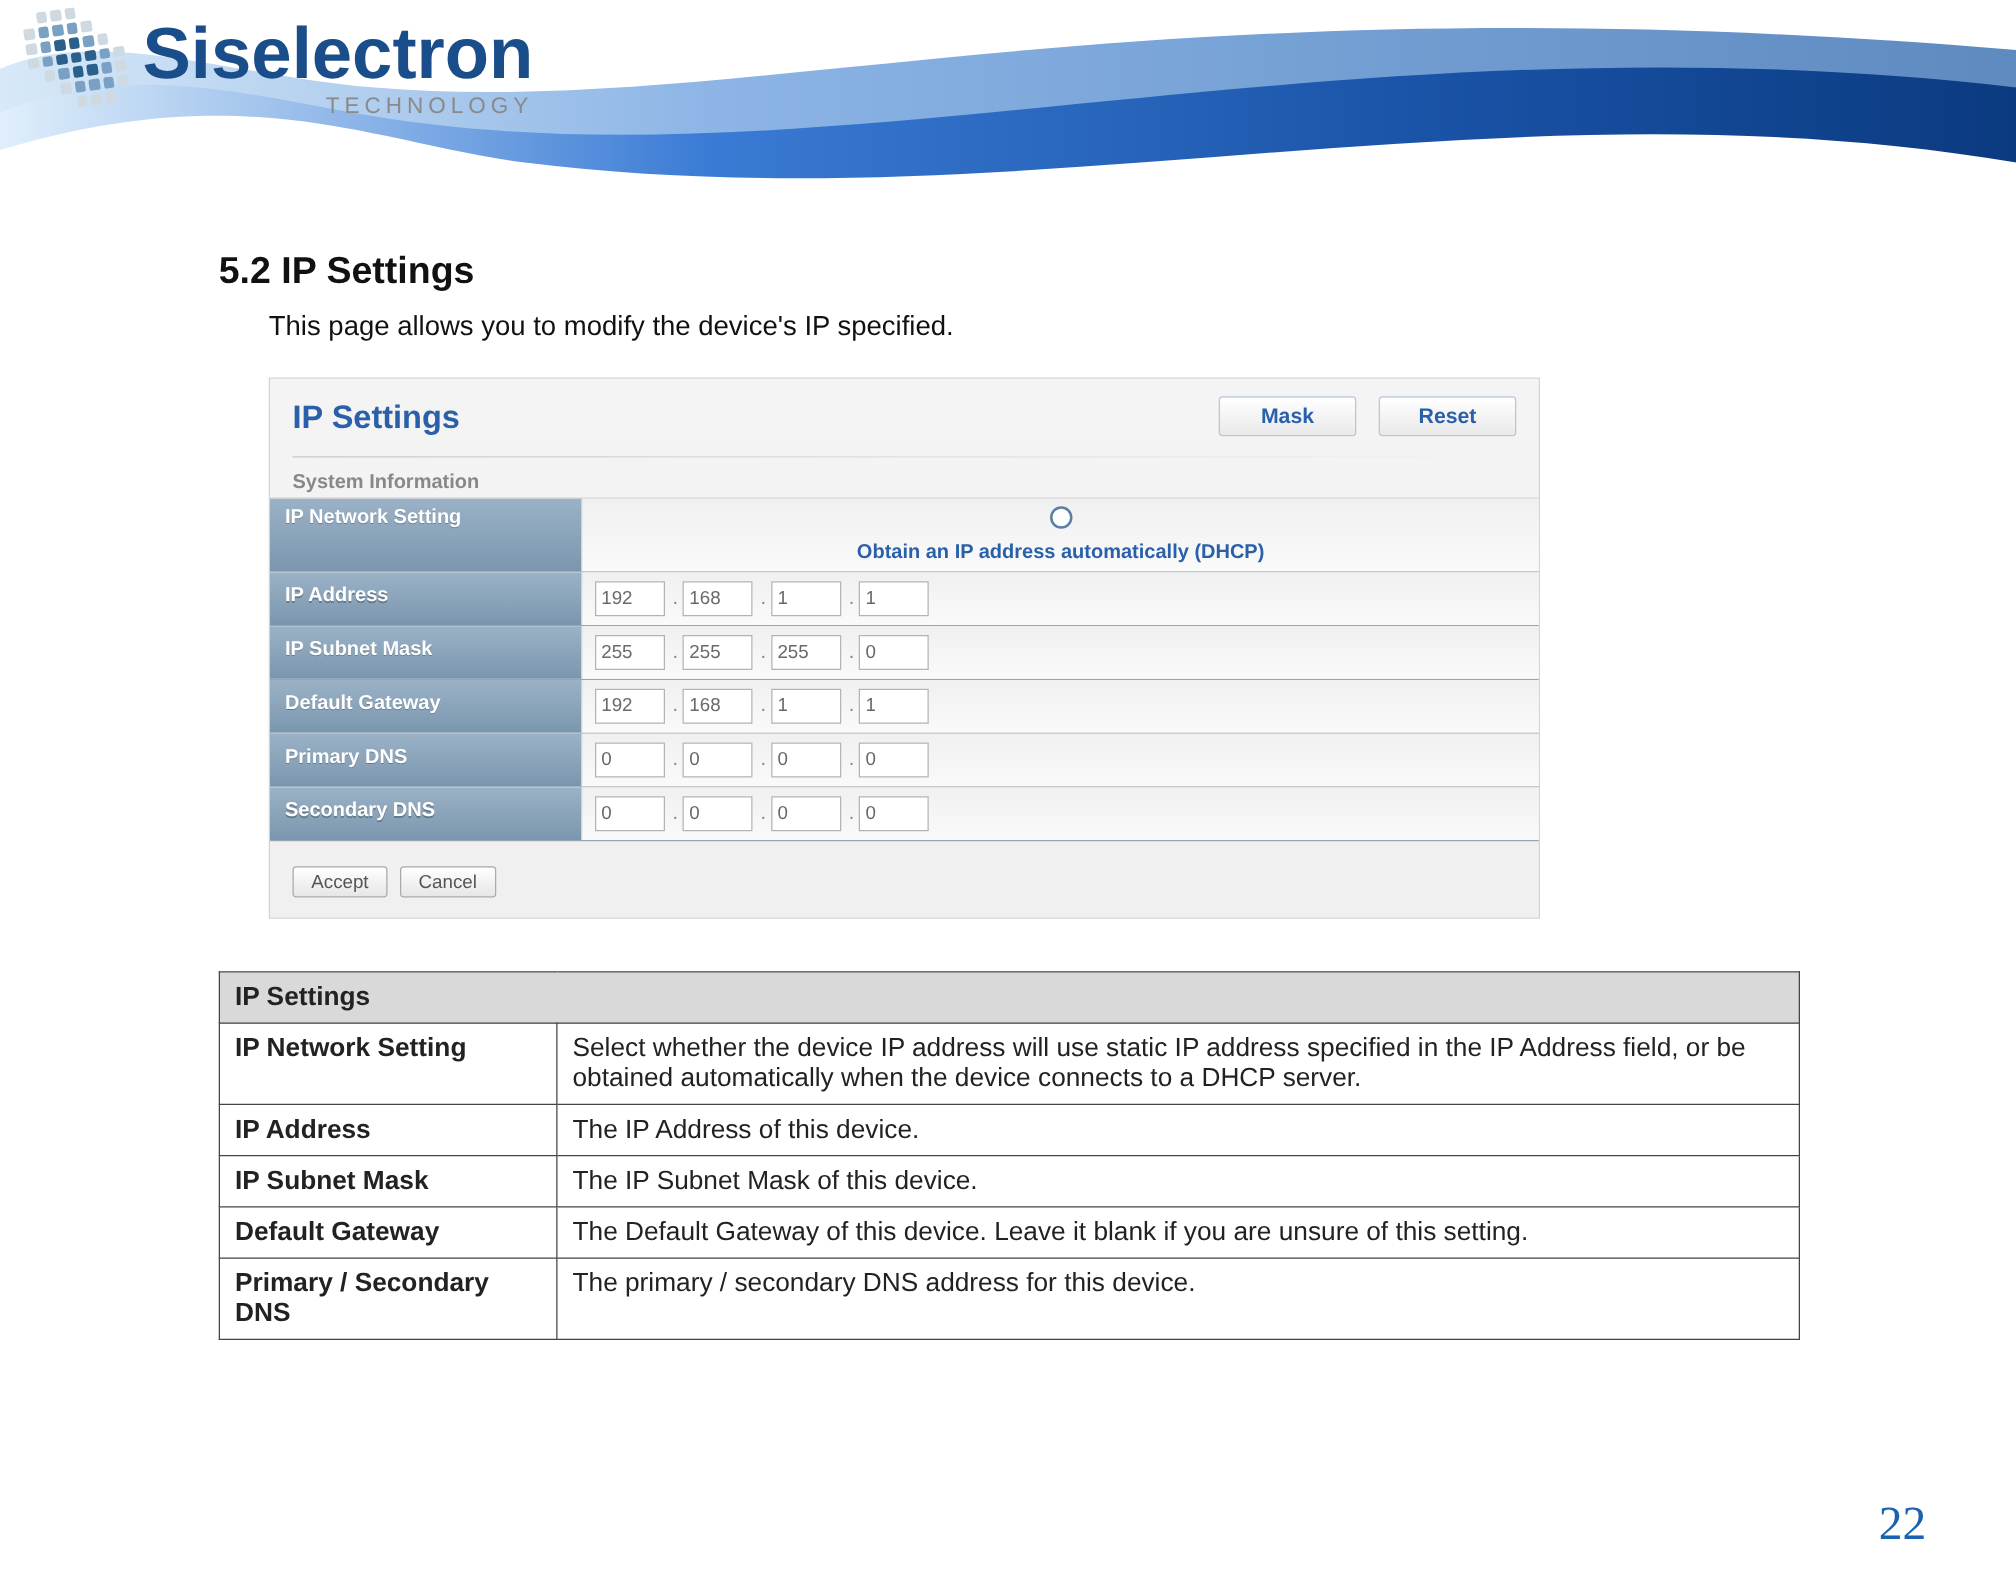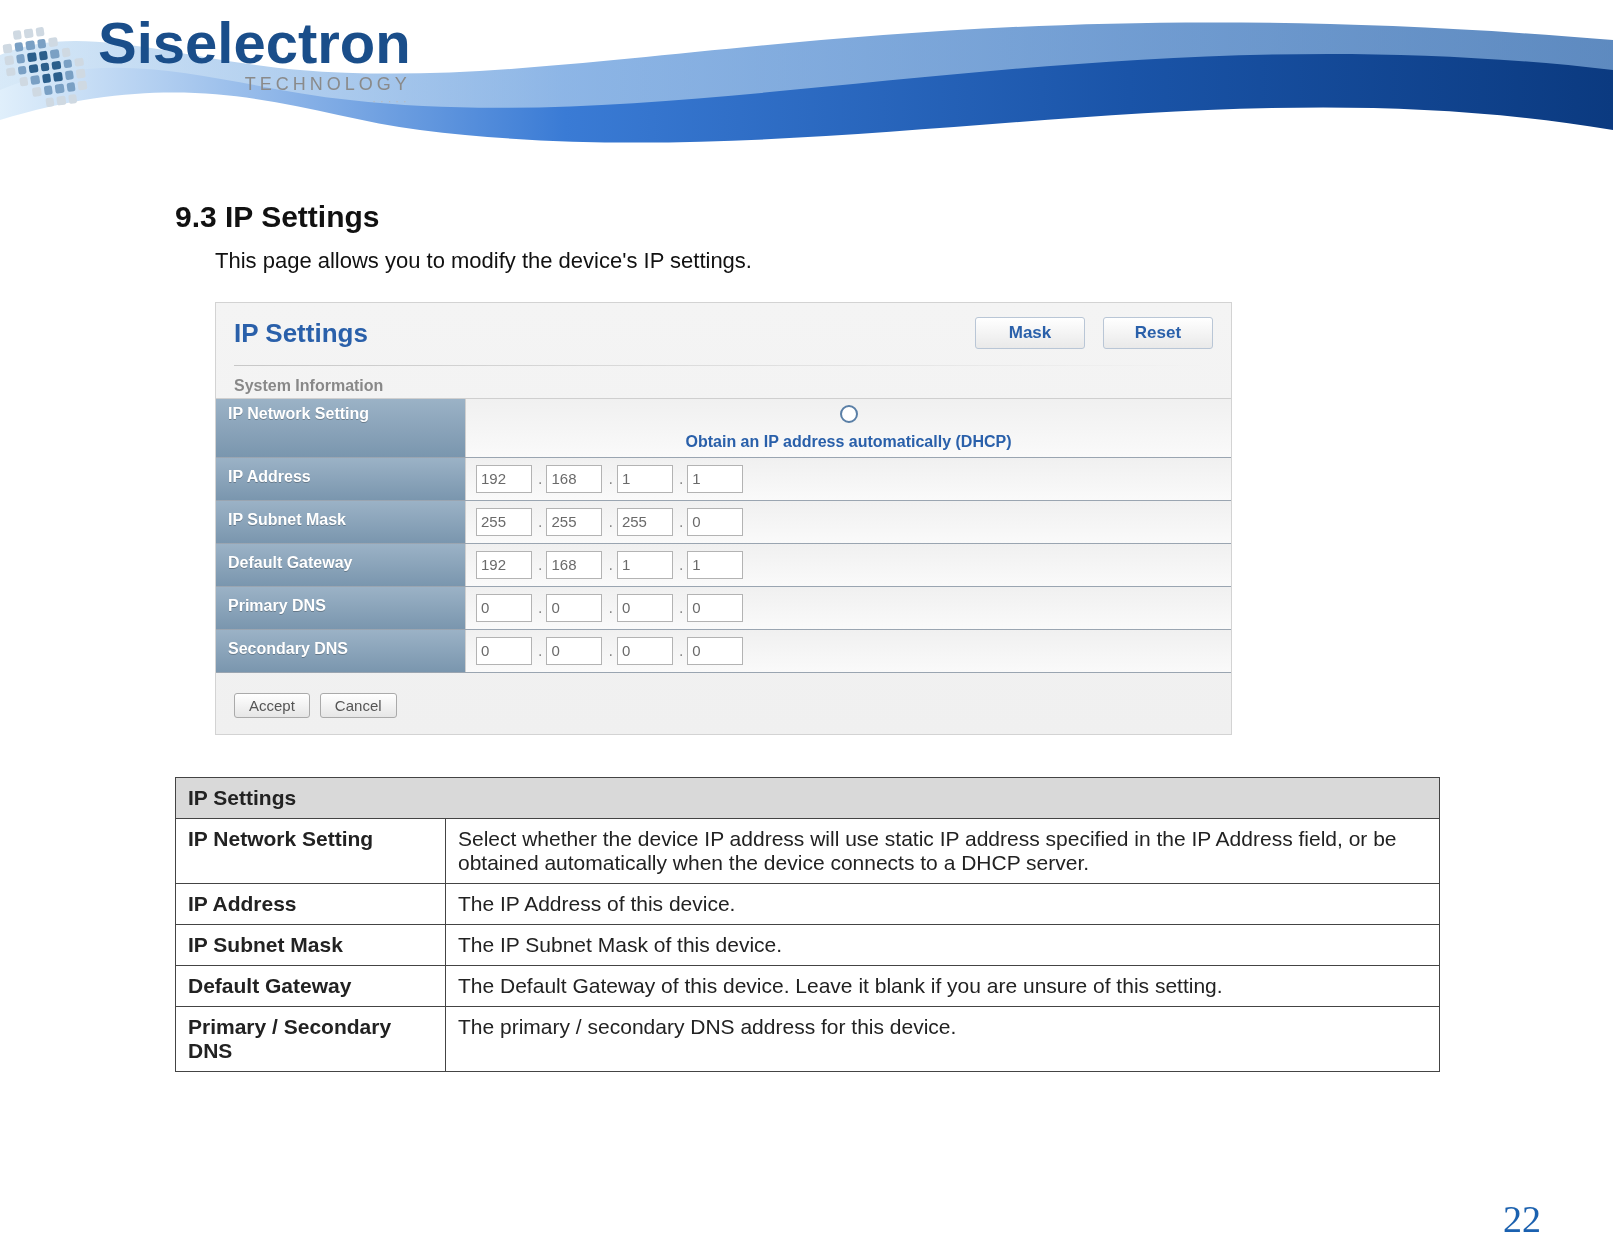--- a/index.html
+++ b/index.html
@@ -18,24 +18,24 @@
     width: 100%;
     overflow: hidden;
   }
   .banner .swoosh {
     position: absolute;
     inset: 0;
   }
   .banner .swoosh svg { display:block; width:100%; height:100%; }
   .logo-wrap {
     position: absolute;
-    left: 6px;
+    left: 22px;
     top: 6px;
     display: flex;
-    align-items: flex-end;
+    align-items: flex-start;
   }
   .logo-glyph {
     width: 78px;
     height: 80px;
     display: grid;
     grid-template-columns: repeat(7, 1fr);
     grid-template-rows: repeat(7, 1fr);
     gap: 3px;
     transform: rotate(-8deg);
   }
@@ -291,22 +291,22 @@
     </div>
     <div class="logo-text">
       <div class="brand">Siselectron</div>
       <div class="tag1">TECHNOLOGY</div>
       <div class="tag2">·····</div>
     </div>
   </div>
 </div>
 
 <div class="content">
-  <div class="section-title">9.3   IP Settings</div>
-  <div class="section-intro">This page allows you to modify the device's IP settings.</div>
+  <div class="section-title">5.2   IP Settings</div>
+  <div class="section-intro">This page allows you to modify the device's IP specified.</div>
 
   <div class="panel">
     <div class="panel-header">
       <div class="panel-title">IP Settings</div>
       <div class="pill-btn">Mask</div>
       <div class="pill-btn">Reset</div>
     </div>
     <div class="sysinfo">System Information</div>
 
     <div class="grid">

